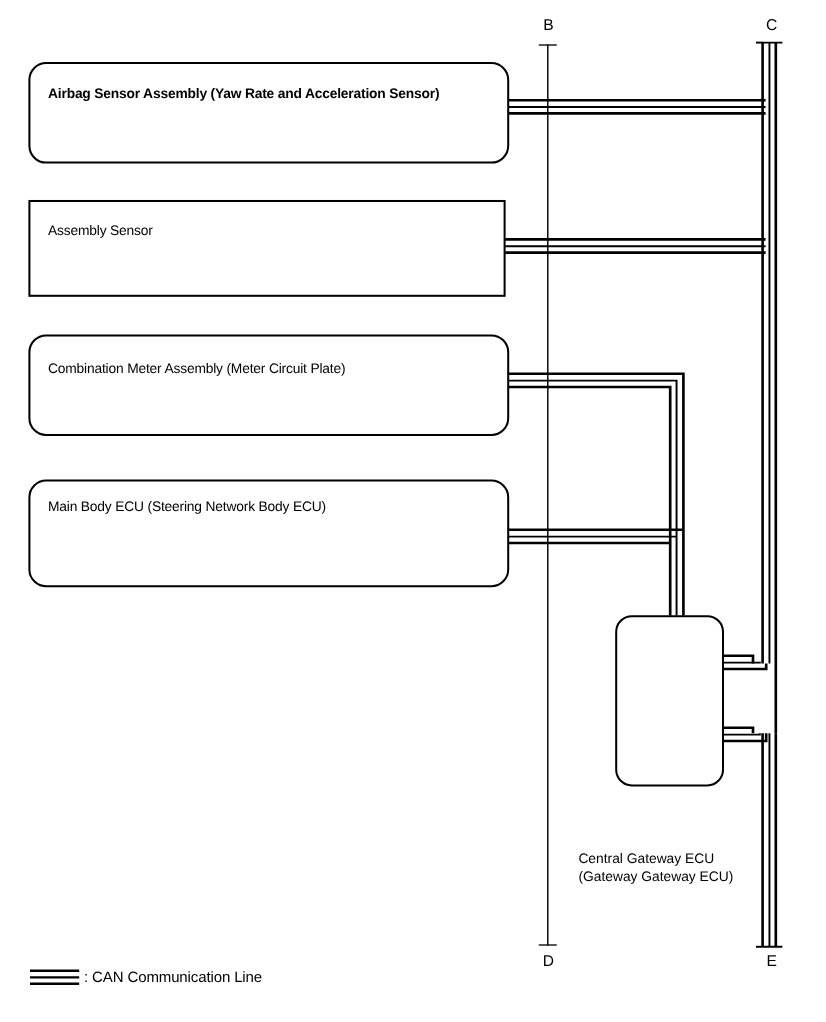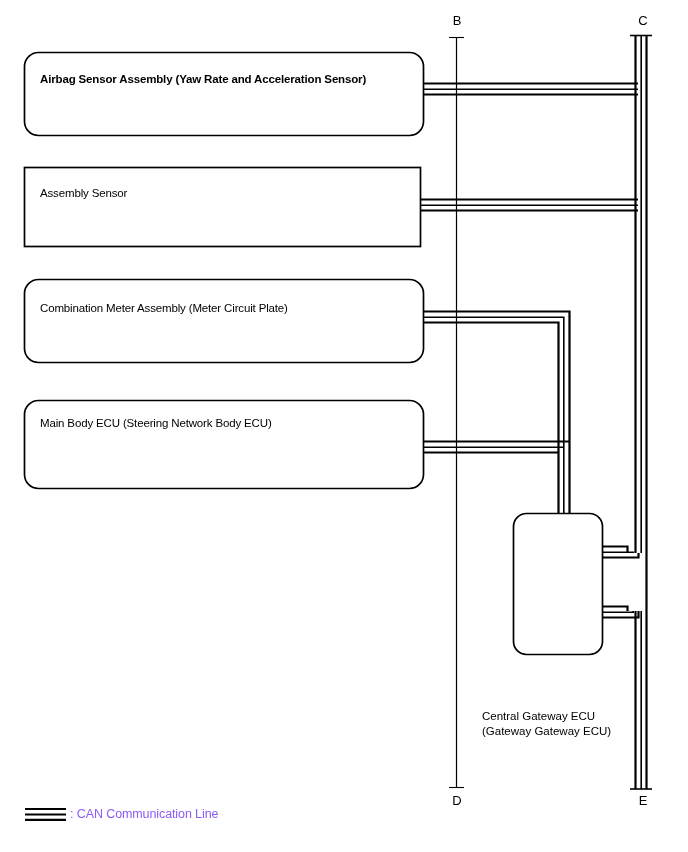--- a/index.html
+++ b/index.html
@@ -37,21 +37,21 @@
   .terminal-label {
     position: absolute;
     font-size: 13px;
     color: #000000;
     text-align: center;
     white-space: nowrap;
   }
   .legend-text {
     position: absolute;
     font-size: 12.5px;
-    color: #8b5cf6;
+    color: #000000;
     white-space: nowrap;
     letter-spacing: -0.1px;
   }
   .gw-label {
     position: absolute;
     font-size: 11.5px;
     color: #000000;
     line-height: 15px;
     white-space: nowrap;
   }

